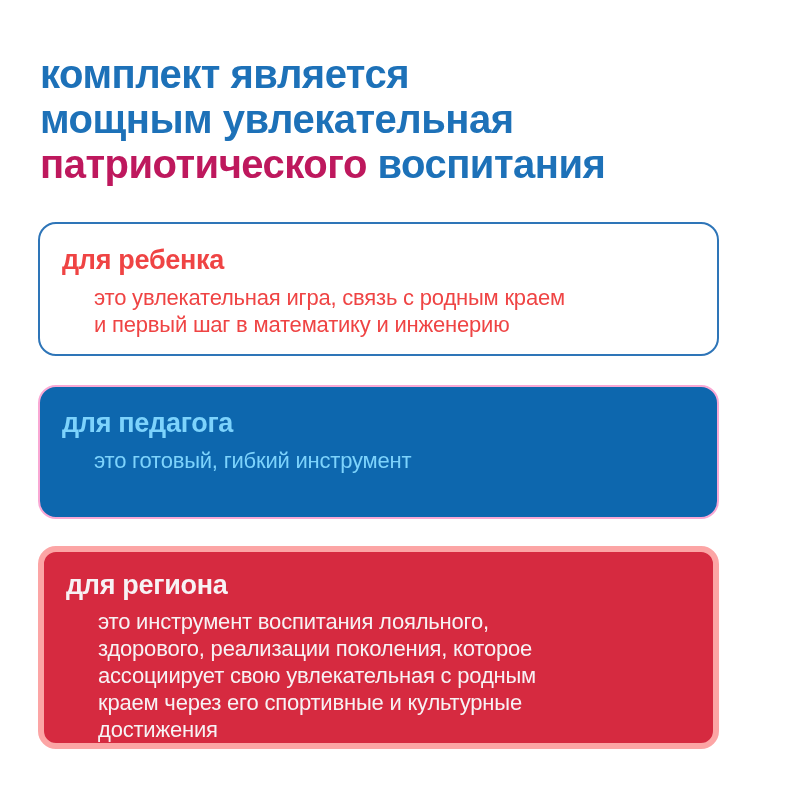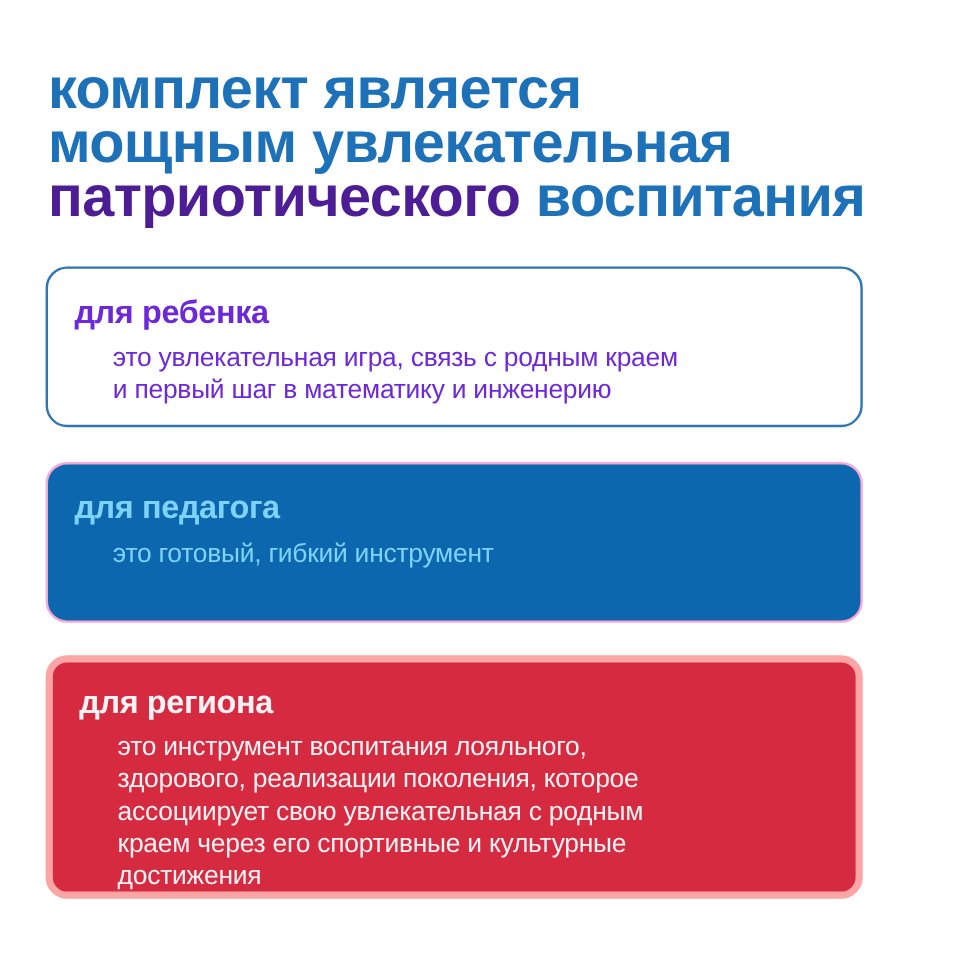--- a/index.html
+++ b/index.html
@@ -13,28 +13,28 @@
     height: 800px;
     background: #ffffff;
     overflow: hidden;
     font-family: "Liberation Sans", "DejaVu Sans", sans-serif;
   }
   .title {
     position: absolute;
     left: 40px;
     top: 52px;
     width: 740px;
-    font-size: 48px;
+    font-size: 40px;
     line-height: 45px;
     font-weight: 700;
     letter-spacing: -0.5px;
     color: #1d71b8;
   }
   .title .t-blue   { color: #1d71b8; }
-  .title .t-purple { color: #4c1d95; margin-top: 24px; }
+  .title .t-purple { color: #be185d; margin-top: 24px; }
 
   .card {
     position: absolute;
     left: 38px;
     width: 681px;
     border-radius: 18px;
     box-sizing: border-box;
     padding: 20px 24px 0 22px;
   }
   .card-heading {
@@ -50,21 +50,21 @@
     font-weight: 400;
     letter-spacing: -0.2px;
   }
   .card-body .line { white-space: nowrap; margin-left: 32px; }
 
   .card-white {
     top: 222px;
     height: 134px;
     background: #ffffff;
     border: 2px solid #2e75b8;
-    color: #6d28d9;
+    color: #ef4444;
   }
   .card-blue {
     top: 385px;
     height: 134px;
     background: #0d67ae;
     border: 2px solid #f9a8d4;
     color: #7dd3fc;
   }
   .card-red {
     top: 546px;

